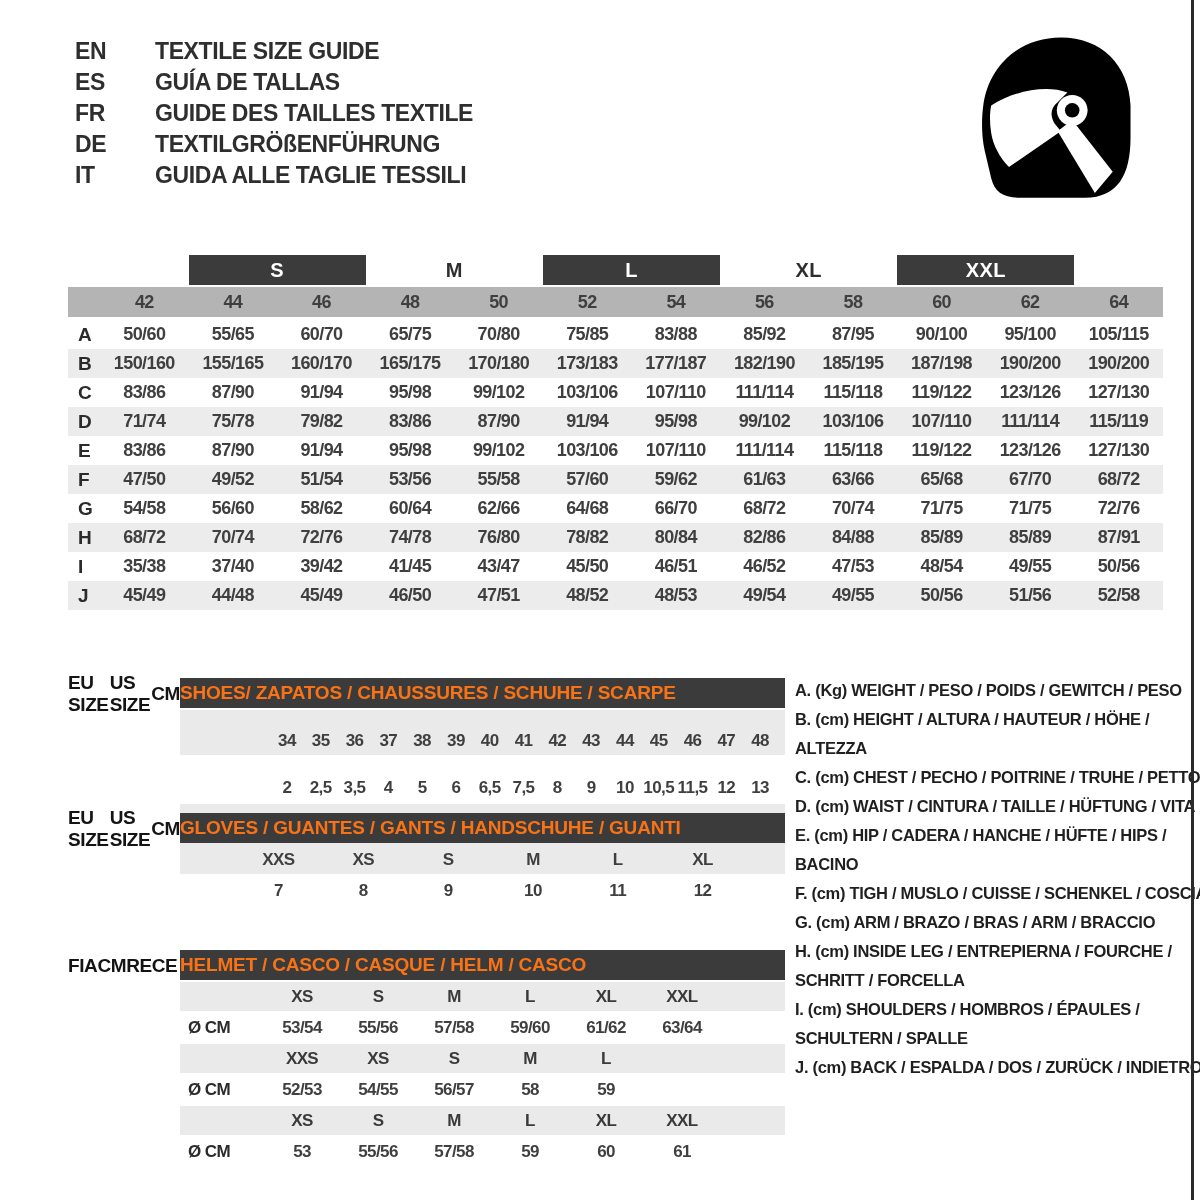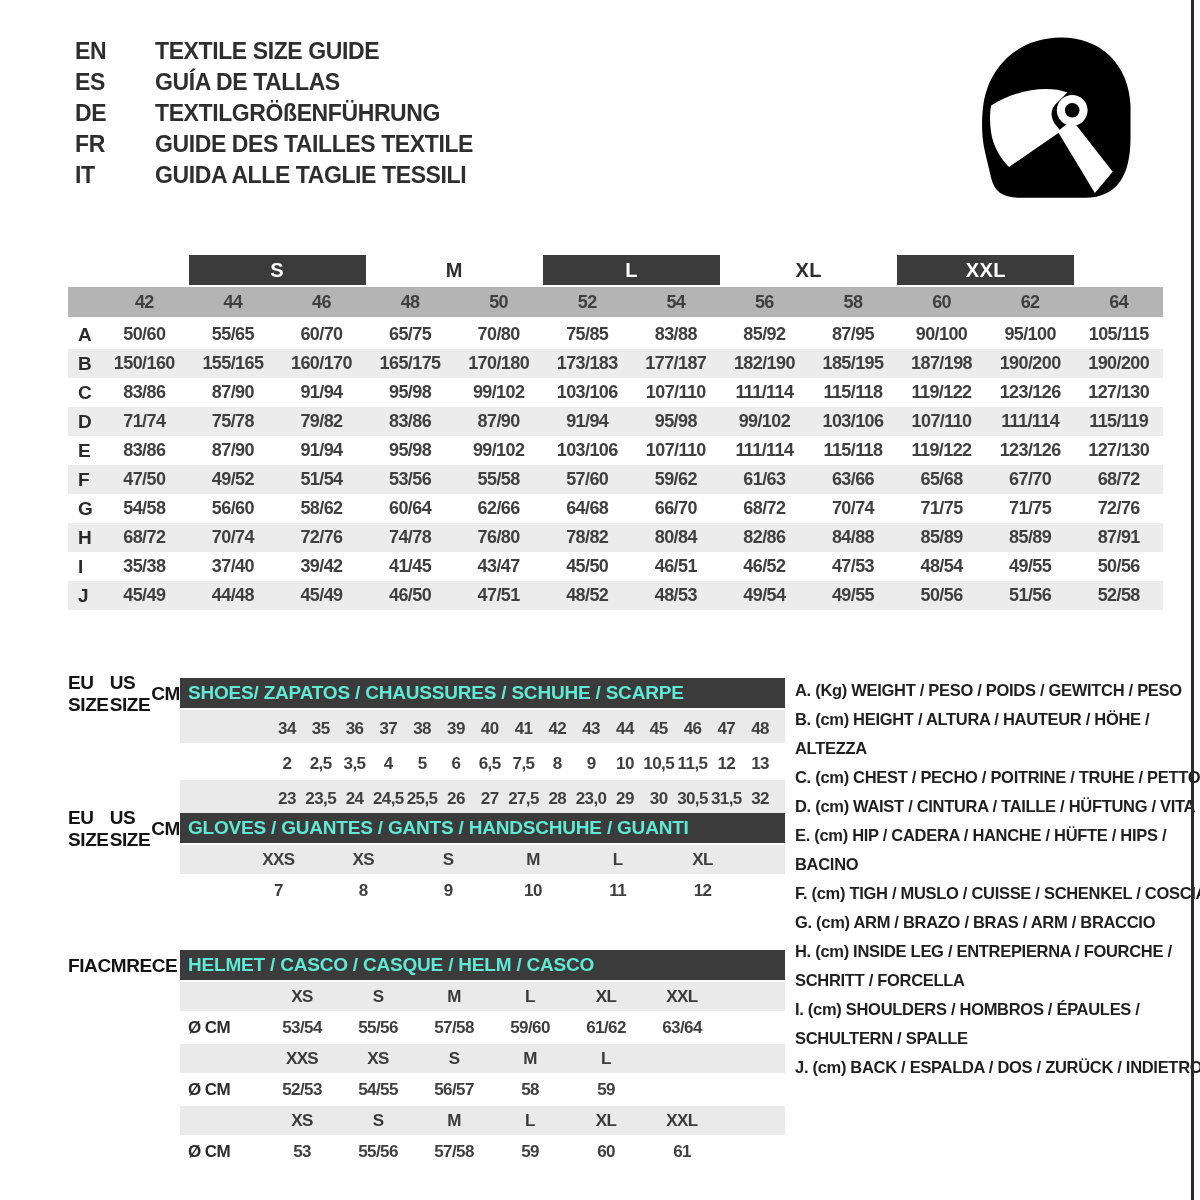--- a/index.html
+++ b/index.html
@@ -32,26 +32,26 @@
 
   
   .section{display:flex;}
   #shoes-section{left:68px;top:678px;}
   #gloves-section{left:68px;top:813px;}
   #helmet-section{left:68px;top:950px;}
   .gutter{width:112px;display:flex;flex-direction:row;}
   .gspacer{height:32px;}
   .gl{height:31px;display:flex;align-items:center;font-size:19px;letter-spacing:-0.4px;color:#141414;}
   .tbl{width:605px;}
-  .titlebar{height:30px;background:#3b3b3b;color:#5eead4;display:flex;align-items:center;
-    padding-left:8px;box-sizing:border-box;font-size:19px;letter-spacing:-0.2px;margin-bottom:2px;white-space:nowrap;}
+  .titlebar{height:30px;background:#3b3b3b;color:#f97316;display:flex;align-items:center;
+    padding-left:0;box-sizing:border-box;font-size:19px;letter-spacing:-0.2px;margin-bottom:2px;white-space:nowrap;}
   .srow{height:29px;margin-bottom:2px;display:grid;align-items:center;}
   .srow.shaded{background:#eaeaea;}
   .scell{text-align:center;font-size:17px;letter-spacing:-0.6px;white-space:nowrap;color:#3f3f3f;}
-  #shoes-section .srow{grid-template-columns:repeat(15,1fr);padding:4px 8px 0 90px;}
+  #shoes-section .srow{grid-template-columns:repeat(15,1fr);padding:16px 8px 0 90px;}
   #gloves-section .srow{grid-template-columns:repeat(6,1fr);padding:0 40px 0 56px;}
   #helmet-section .srow{grid-template-columns:84px repeat(6,76px) 1fr;}
   #helmet-section .scell.unit{text-align:left;padding-left:8px;color:#2b2b2b;}
   .size-hdr{color:#3a3a3a;}
 
   
   #legend{left:795px;top:676px;width:414px;}
   .leg-item{font-size:16.5px;line-height:29px;letter-spacing:-0.3px;color:#1f1f1f;}
 
   
@@ -63,26 +63,26 @@
 <div class="abs" id="lang-header">
     <div class="lang-row">
       <div class="lang-code">EN</div>
       <div class="lang-label">TEXTILE SIZE GUIDE</div>
     </div>
     <div class="lang-row">
       <div class="lang-code">ES</div>
       <div class="lang-label">GUÍA DE TALLAS</div>
     </div>
     <div class="lang-row">
+      <div class="lang-code">FR</div>
+      <div class="lang-label">GUIDE DES TAILLES TEXTILE</div>
+    </div>
+    <div class="lang-row">
       <div class="lang-code">DE</div>
       <div class="lang-label">TEXTILGRÖßENFÜHRUNG</div>
-    </div>
-    <div class="lang-row">
-      <div class="lang-code">FR</div>
-      <div class="lang-label">GUIDE DES TAILLES TEXTILE</div>
     </div>
     <div class="lang-row">
       <div class="lang-code">IT</div>
       <div class="lang-label">GUIDA ALLE TAGLIE TESSILI</div>
     </div>
   </div>
 
 <div class="abs" id="helmet-icon">
   <svg viewBox="0 0 100 110" width="162" height="180" xmlns="http://www.w3.org/2000/svg">
     <path fill="#000000" d="M53 4 C78 4 95 21 96 46 L96 66 C96 89 88 103 68 103 L27 103 C17 103 12 99 10 91 L6 74 C4 65 4 55 5 47 C8 21 28 4 53 4 Z"></path>

